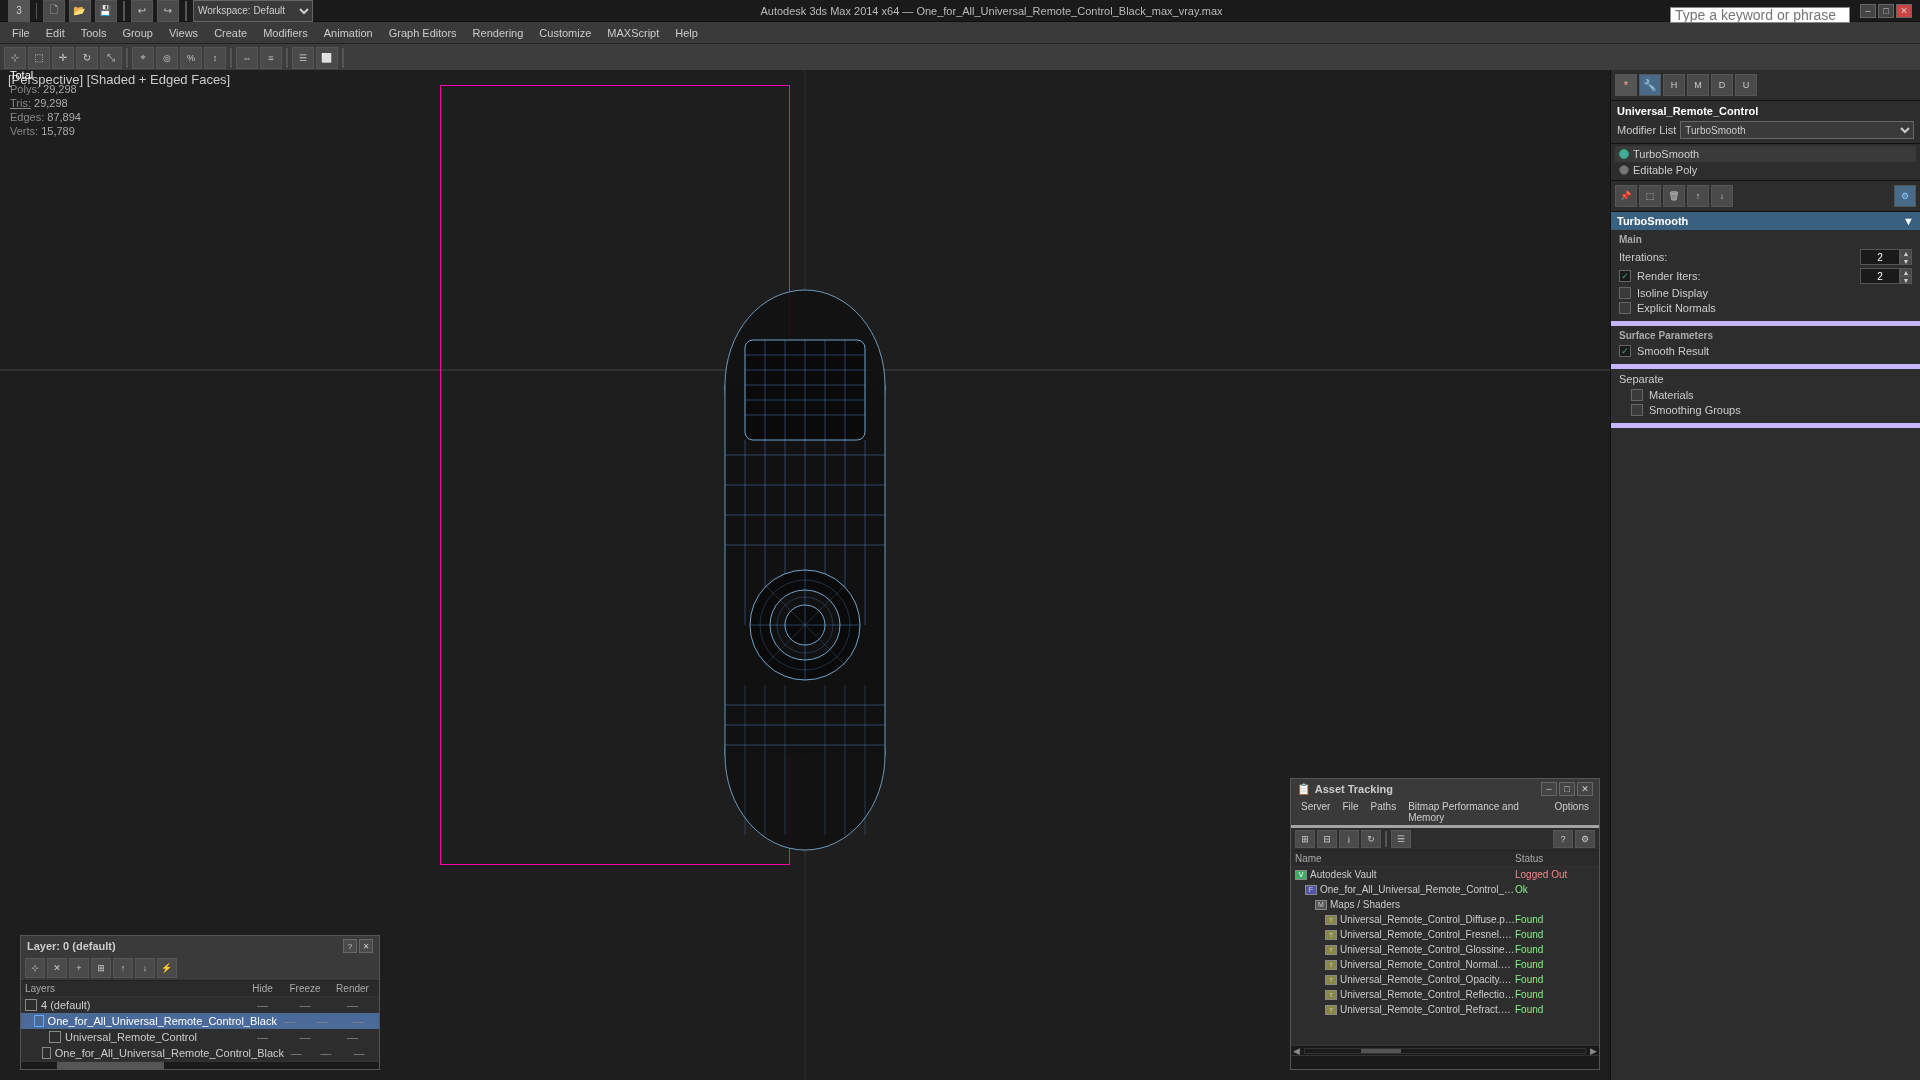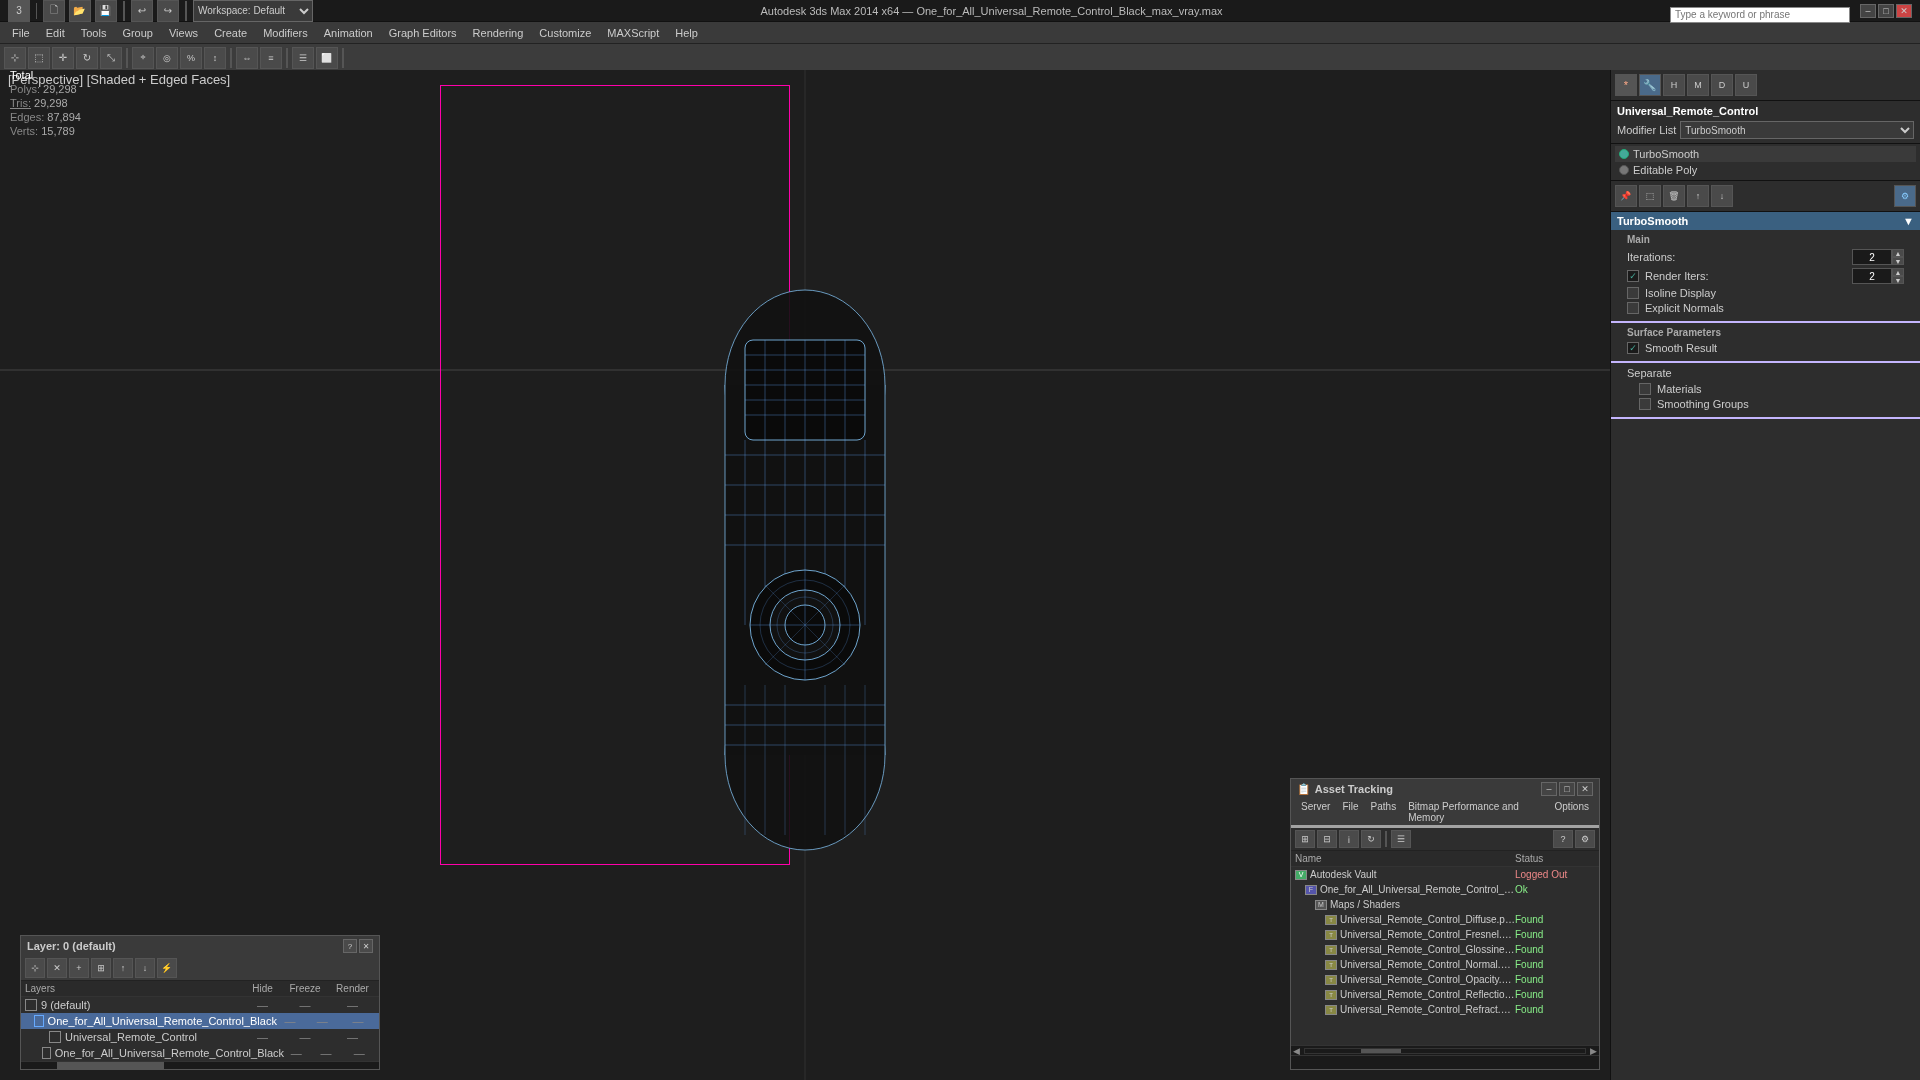--- a/index.html
+++ b/index.html
@@ -43,21 +43,21 @@
     .modifier-bulb { width: 10px; height: 10px; border-radius: 50%; background: #4a9; border: 1px solid #2a7; margin-right: 4px; flex-shrink: 0; }
     .modifier-bulb-grey { width: 10px; height: 10px; border-radius: 50%; background: #777; border: 1px solid #555; margin-right: 4px; flex-shrink: 0; }
 
     
     #modifier-icons { display: flex; align-items: center; gap: 2px; padding: 4px; border-bottom: 1px solid #111; }
     .mod-icon { width: 22px; height: 22px; background: #4a4a4a; border: 1px solid #555; display: flex; align-items: center; justify-content: center; font-size: 9px; color: #ccc; cursor: pointer; }
 
     
     #turbosmooth-panel { padding: 0; flex: 1; overflow-y: auto; }
     .ts-header { background: #3a6080; padding: 3px 6px; font-size: 11px; color: #fff; font-weight: bold; display: flex; align-items: center; justify-content: space-between; }
-    .ts-section { padding: 4px 16px; border-bottom: 2px solid #c4b5fd; }
+    .ts-section { padding: 4px 8px; border-bottom: 5px solid #c4b5fd; }
     .ts-section-title { font-size: 10px; color: #aaa; margin-bottom: 4px; font-weight: bold; }
     .ts-row { display: flex; align-items: center; margin-bottom: 3px; }
     .ts-label { font-size: 11px; color: #ccc; flex: 1; }
     .ts-spinner { display: flex; align-items: center; }
     .ts-input { width: 40px; height: 16px; background: #1a1a1a; border: 1px solid #555; color: #fff; font-size: 10px; text-align: center; padding: 0 2px; }
     .ts-arrows { display: flex; flex-direction: column; }
     .ts-arrow { width: 12px; height: 8px; background: #4a4a4a; border: 1px solid #555; display: flex; align-items: center; justify-content: center; font-size: 7px; cursor: pointer; color: #ccc; line-height: 1; }
     .ts-checkbox-row { display: flex; align-items: center; margin-bottom: 3px; }
     .ts-checkbox { width: 12px; height: 12px; background: #3a3a3a; border: 1px solid #666; margin-right: 6px; display: flex; align-items: center; justify-content: center; font-size: 9px; color: #4a9; cursor: pointer; }
     .ts-checkbox-checked { background: #1a1a1a; border: 1px solid #666; color: #4a9; }
@@ -138,21 +138,21 @@
     <select class="tb-btn" style="width:120px;background:#3a3a3a;border:1px solid #666;color:#ccc;font-size:10px;">
       <option>Workspace: Default</option>
     </select>
   </div>
   <div id="titlebar-center">
     <span>Autodesk 3ds Max 2014 x64</span> — <span>One_for_All_Universal_Remote_Control_Black_max_vray.max</span>
   </div>
   <div id="titlebar-right" style="display:flex;gap:2px;align-items:center;">
 
     <div id="searchbar" style="position:static;margin-right:8px;">
-      <input type="text" style="width: 180px; height: 16px; font-size: 10px; padding: 0px 4px; background: rgb(255, 255, 255); border: 1px solid rgb(136, 136, 136); color: rgb(51, 51, 51); margin-top: 8px;" placeholder="Type a keyword or phrase">
+      <input type="text" style="width: 180px; height: 16px; font-size: 14px; padding: 0px 4px; background: rgb(255, 255, 255); border: 1px solid rgb(136, 136, 136); color: rgb(51, 51, 51); margin-top: 8px;" placeholder="Type a keyword or phrase">
     </div>
     <div class="win-btn">–</div>
     <div class="win-btn">□</div>
     <div class="win-btn" style="background:#c44;">✕</div>
   </div>
 </div>
 
 <div id="menubar">
   <div class="menu-item">File</div>
   <div class="menu-item">Edit</div>
@@ -419,21 +419,21 @@
   </div>
   <div class="layer-cols">
     <span class="layer-col layer-col-name">Layers</span>
     <span class="layer-col layer-col-hide">Hide</span>
     <span class="layer-col layer-col-freeze">Freeze</span>
     <span class="layer-col layer-col-render">Render</span>
   </div>
 
   <div class="layer-item">
     <div class="layer-dot"></div>
-    <span class="layer-name">9 (default)</span>
+    <span class="layer-name">4 (default)</span>
     <span class="layer-vis">—</span>
     <span class="layer-frz">—</span>
     <span class="layer-rnd">—</span>
   </div>
   <div class="layer-item selected">
     <div style="width:12px;"></div>
     <div class="layer-dot" style="border-color:#6af;"></div>
     <span class="layer-name" style="color:#fff;">One_for_All_Universal_Remote_Control_Black</span>
     <span class="layer-vis">—</span>
     <span class="layer-frz">—</span>

